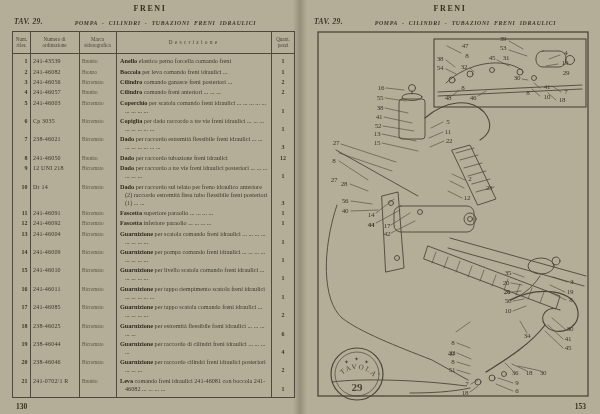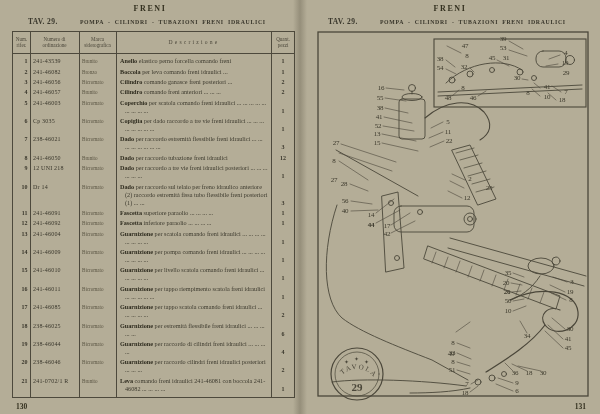--- a/index.html
+++ b/index.html
@@ -19,21 +19,21 @@
     content:"";position:absolute;left:293px;top:0;width:14px;height:414px;
     background:linear-gradient(90deg,rgba(70,64,48,0) 0,rgba(70,64,48,.28) 50%,rgba(70,64,48,0) 100%);
     pointer-events:none;
   }
   .page{position:absolute;top:0;width:300px;height:414px;}
   .page.left{left:0;}
   .page.right{left:300px;}
 
   .freni{position:absolute;top:4px;left:0;right:0;text-align:center;
     font-weight:bold;font-size:8px;letter-spacing:1.6px;color:#33301f;}
-  .tavrow{position:absolute;top:17px;left:28px;right:12px;display:flex;align-items:center;}
+  .tavrow{position:absolute;top:17px;left:14px;right:12px;display:flex;align-items:flex-end;font-style:italic;}
   .tav{font-weight:bold;font-size:7.5px;letter-spacing:.4px;white-space:nowrap;}
   .sub{flex:1;text-align:center;font-weight:bold;font-size:5.8px;letter-spacing:.7px;word-spacing:2px;}
 
   
   .parts-table{position:absolute;left:12px;top:31px;width:283px;height:367px;
     border:1.4px solid #4d493c;box-sizing:border-box;}
   .vline{position:absolute;top:0;bottom:0;width:1px;background:#4d493c;}
   .hline{position:absolute;left:0;right:0;height:1px;background:#4d493c;top:21px;}
   .thead{position:absolute;left:0;top:0;right:0;height:21px;
     display:grid;grid-template-columns:17px 49px 37px 1fr 22px;align-items:center;}
@@ -385,15 +385,15 @@
           <span class="callout" style="left: 167px; top: 384px;">7</span>
           <span class="callout" style="left: 165px; top: 393px;">18</span>
           <span class="callout" style="left: 215px; top: 373px;">36</span>
           <span class="callout" style="left: 229px; top: 373px;">18</span>
           <span class="callout" style="left: 243px; top: 373px;">30</span>
           <span class="callout" style="left: 217px; top: 383px;">9</span>
           <span class="callout" style="left: 217px; top: 391px;">6</span>
         </div>
     </div>
 
-    <div class="pagenum pr">131</div>
+    <div class="pagenum pr">153</div>
   </div>
 </div>
 
 </body></html>

